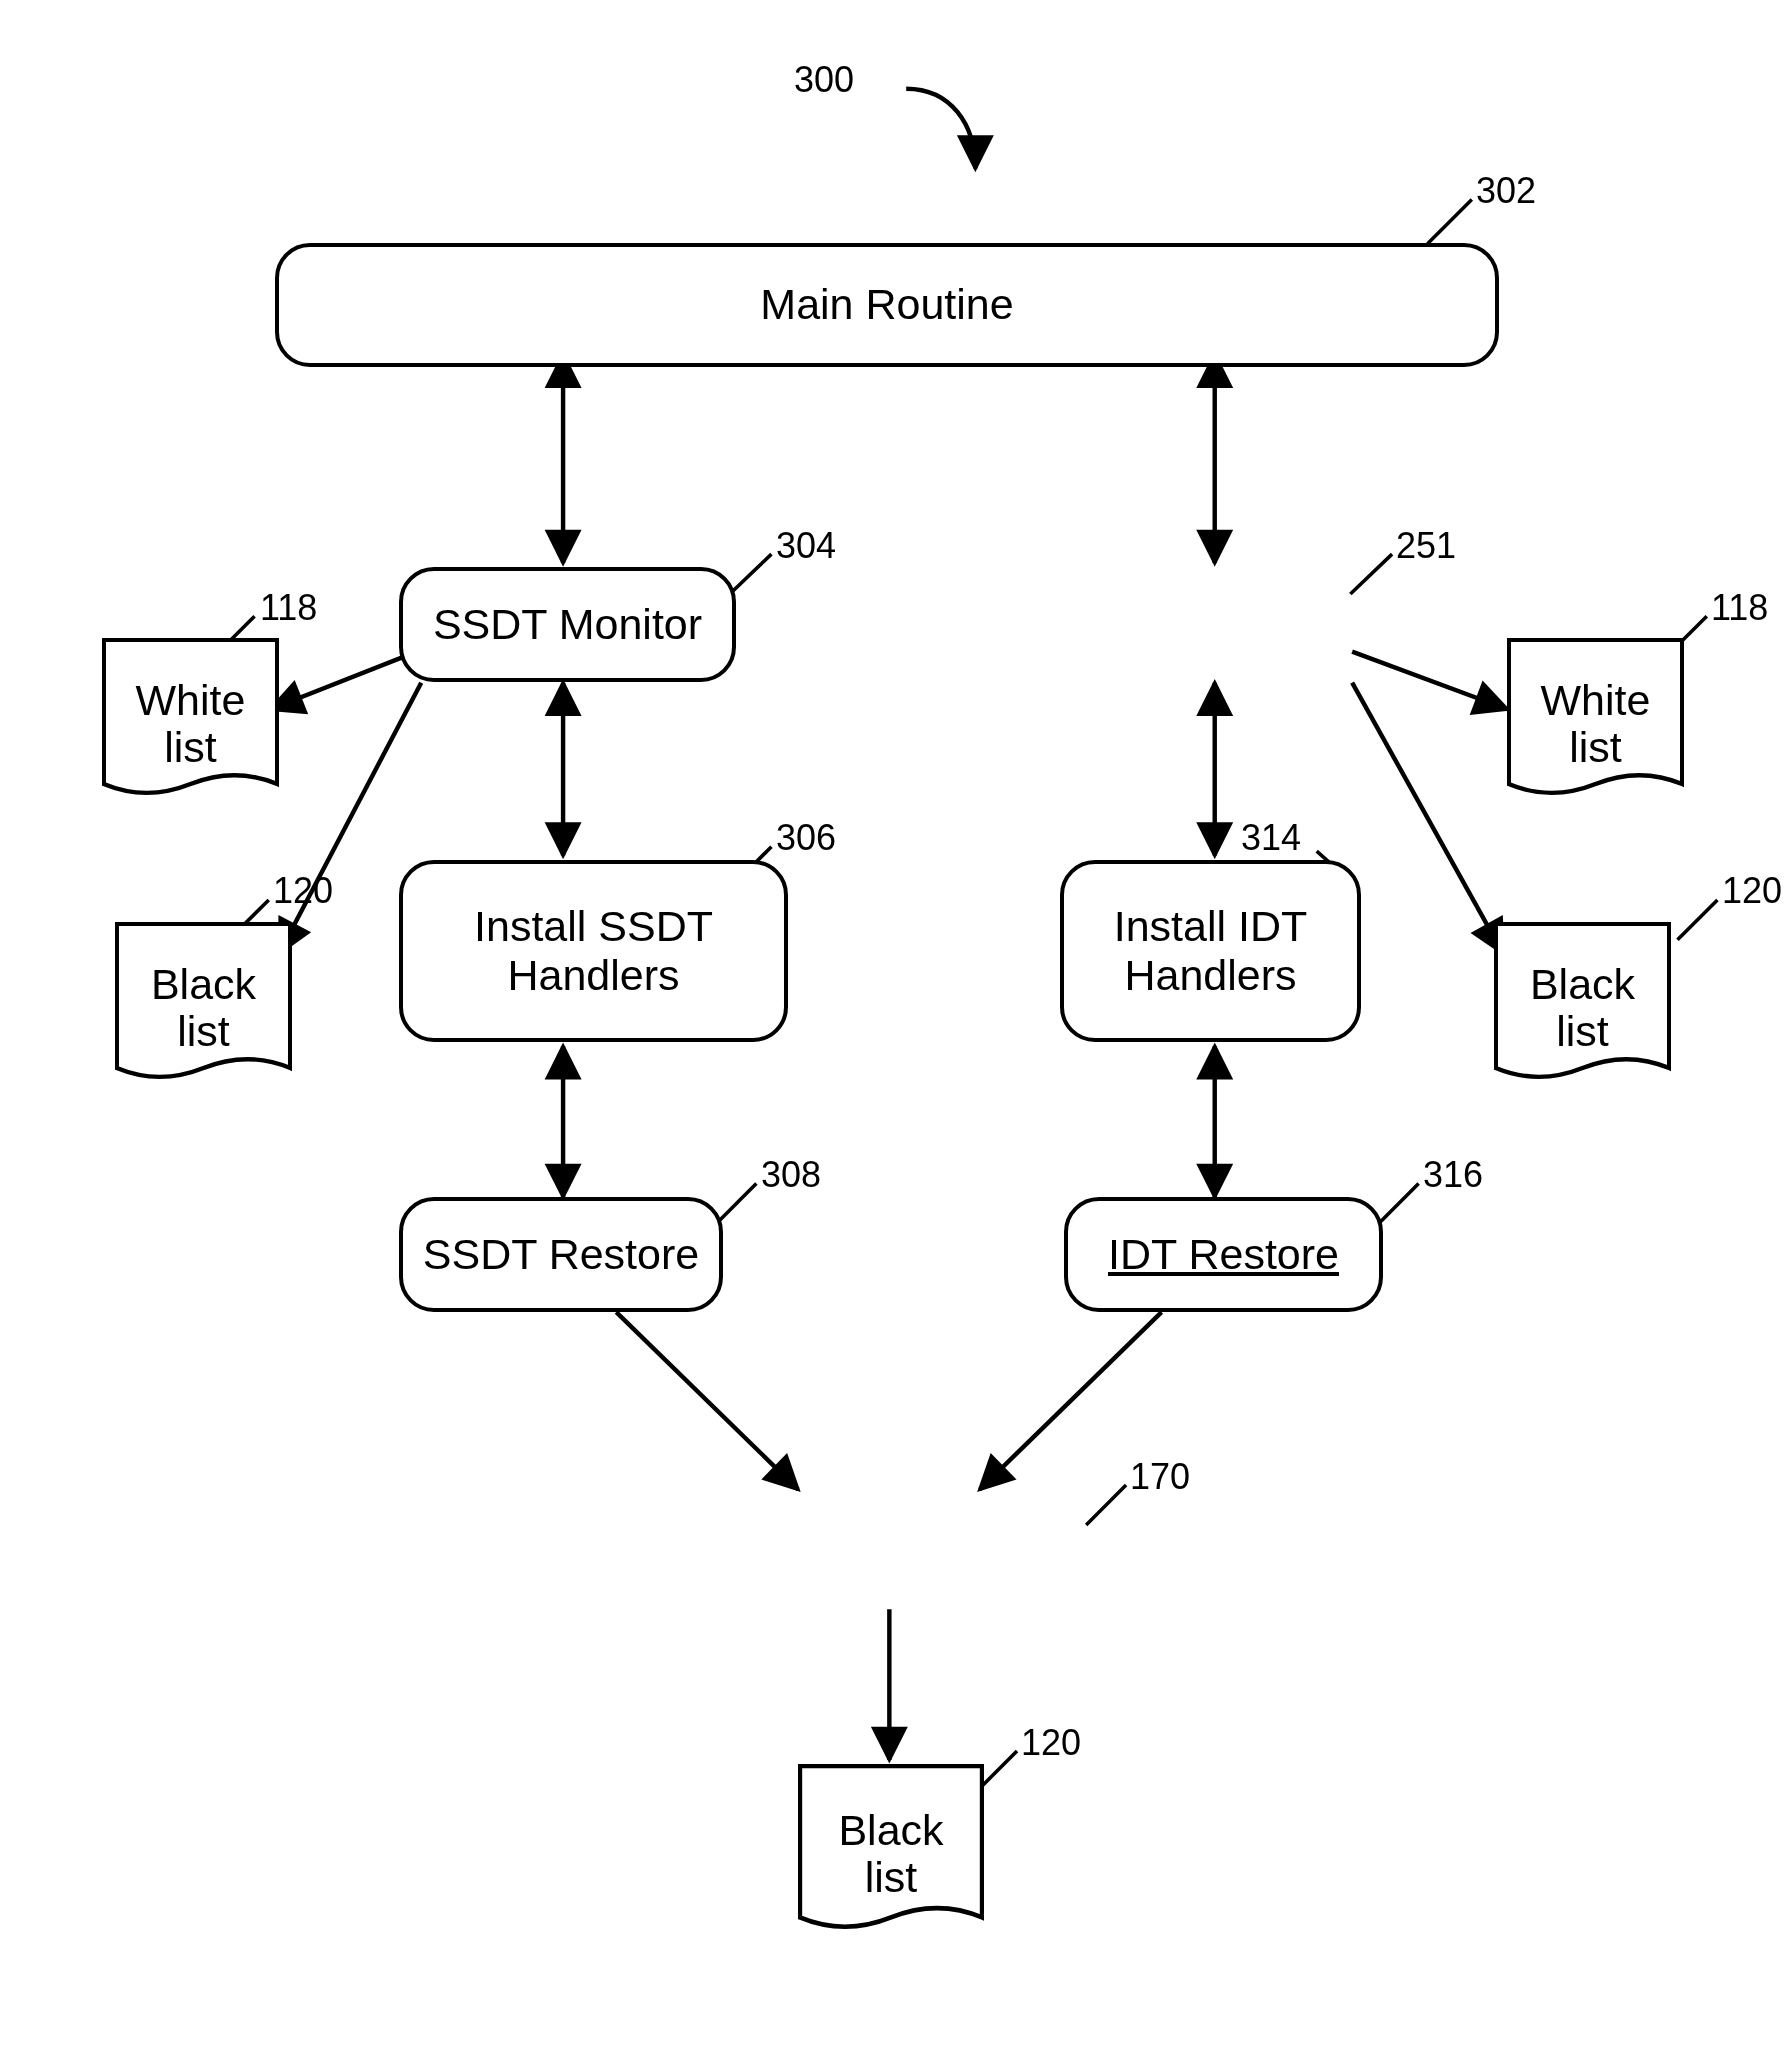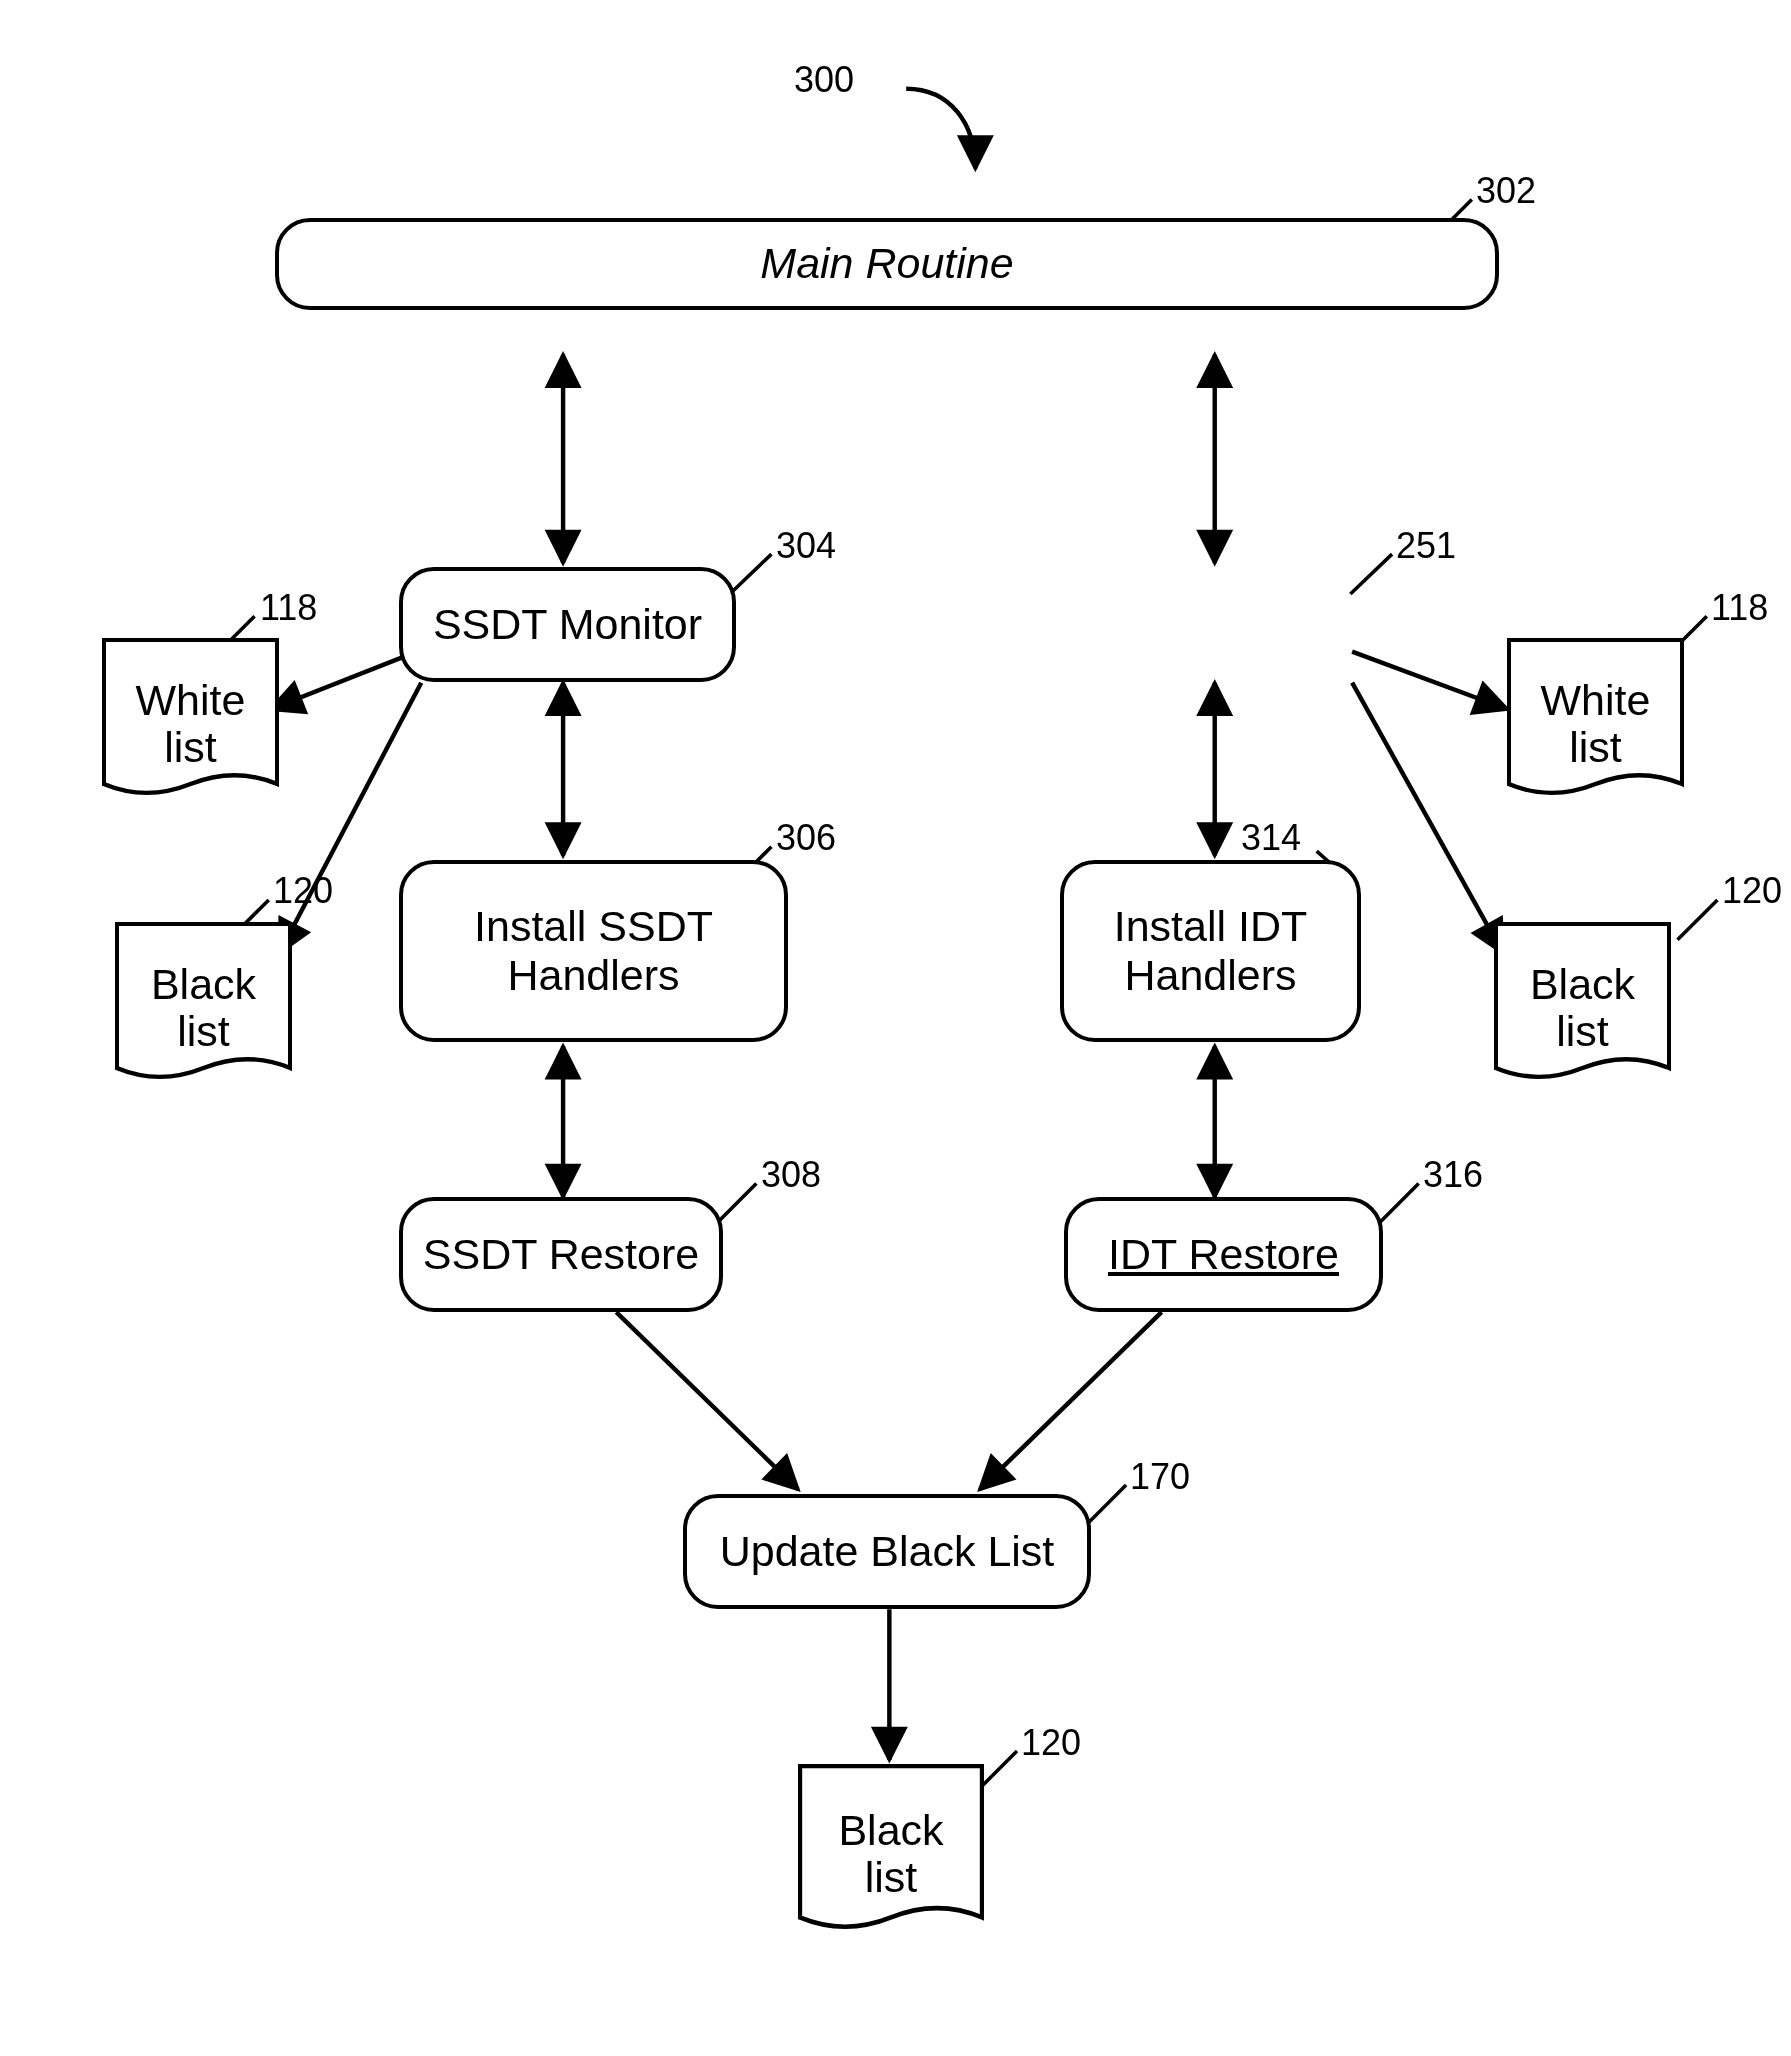--- a/index.html
+++ b/index.html
@@ -114,21 +114,21 @@
     <line x1="1225" y1="1720" x2="1270" y2="1675" stroke="#000" stroke-width="4"></line>
     <line x1="242" y1="740" x2="287" y2="695" stroke="#000" stroke-width="4"></line>
     <line x1="1880" y1="740" x2="1925" y2="695" stroke="#000" stroke-width="4"></line>
     <line x1="258" y1="1060" x2="303" y2="1015" stroke="#000" stroke-width="4"></line>
     <line x1="1892" y1="1060" x2="1937" y2="1015" stroke="#000" stroke-width="4"></line>
     <line x1="1102" y1="2020" x2="1147" y2="1975" stroke="#000" stroke-width="4"></line>
   </svg>
 
   <div class="label" style="left:794px; top:62px;">300</div>
 
-  <div class="box" style="left:275px; top:218px; width:1224px; height:92px;font-style:italic;">
+  <div class="box" style="left:275px; top:243px; width:1224px; height:124px;">
     <span>Main Routine</span>
   </div>
   <div class="label" style="left:1476px; top:173px;">302</div>
 
   <div class="box" style="left:399px; top:567px; width:337px; height:115px;">
     <span>SSDT Monitor</span>
   </div>
   <div class="label" style="left:776px; top:528px;">304</div>
 
   <div class="label" style="left:1396px; top:528px;">251</div>
@@ -148,23 +148,20 @@
   <div class="box" style="left:399px; top:1197px; width:324px; height:115px;">
     <span>SSDT Restore</span>
   </div>
   <div class="label" style="left:761px; top:1157px;">308</div>
 
   <div class="box" style="left:1064px; top:1197px; width:319px; height:115px;text-decoration:underline;">
     <span>IDT Restore</span>
   </div>
   <div class="label" style="left:1423px; top:1157px;">316</div>
 
-  <div class="box" style="left:683px; top:1494px; width:408px; height:115px;">
-    <span>Update Black List</span>
-  </div>
   <div class="label" style="left:1130px; top:1459px;">170</div>
 
   <div class="doc" style="left:102px; top:638px; width:177px; height:177px; white-space:pre-line;">
     <svg width="177" height="177" viewBox="0 0 200 200">
         <path d="M2 2 H198 V165 Q150 145 100 165 Q50 185 2 165 Z" fill="#fff" stroke="#000" stroke-width="5"></path>
       </svg>
     <span>White
 list</span>
   </div>
   <div class="label" style="left:260px; top:590px;">118</div>

